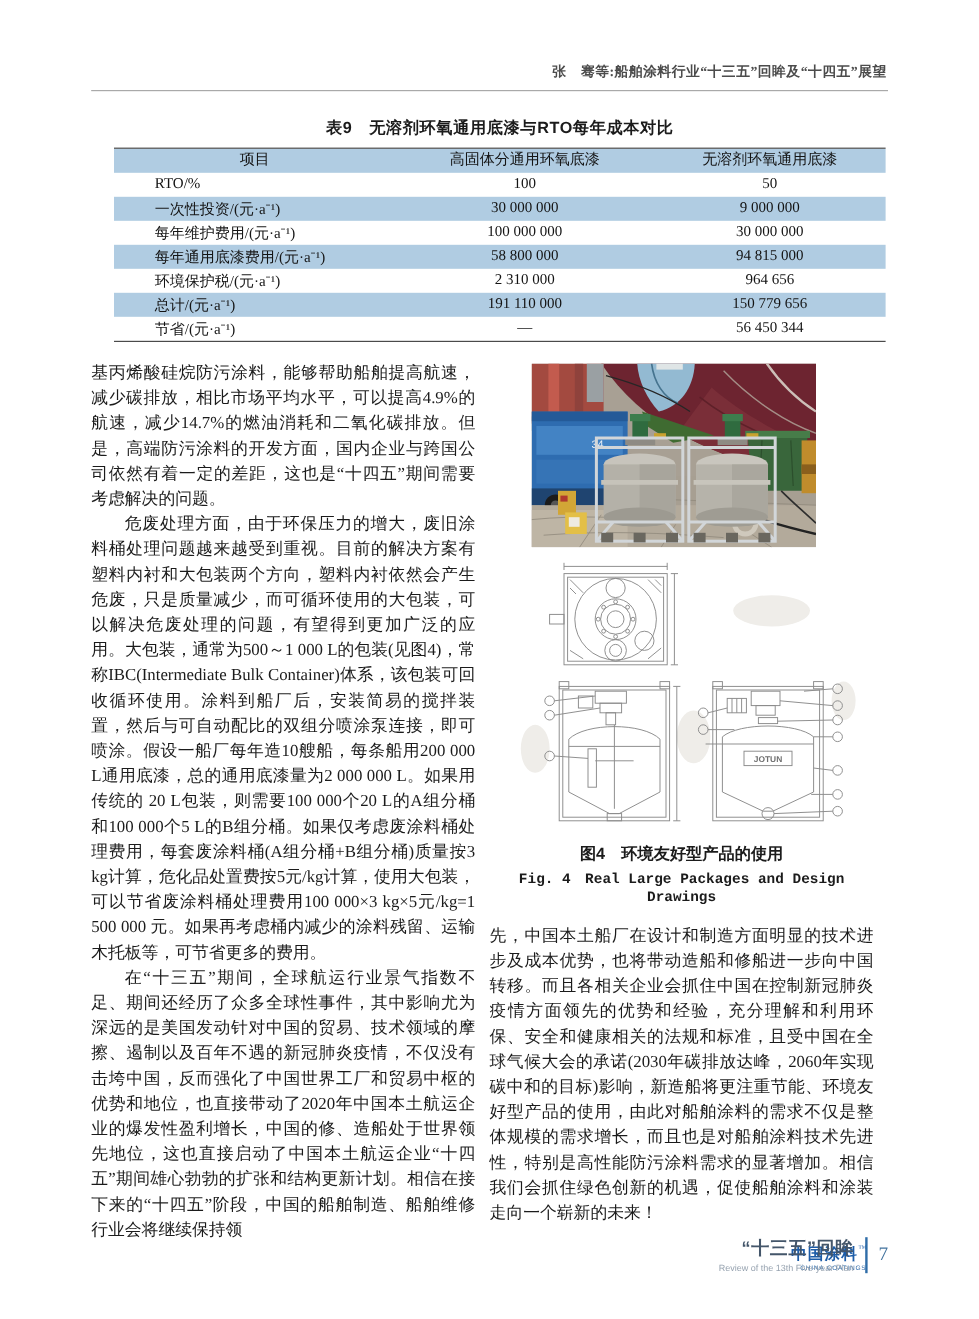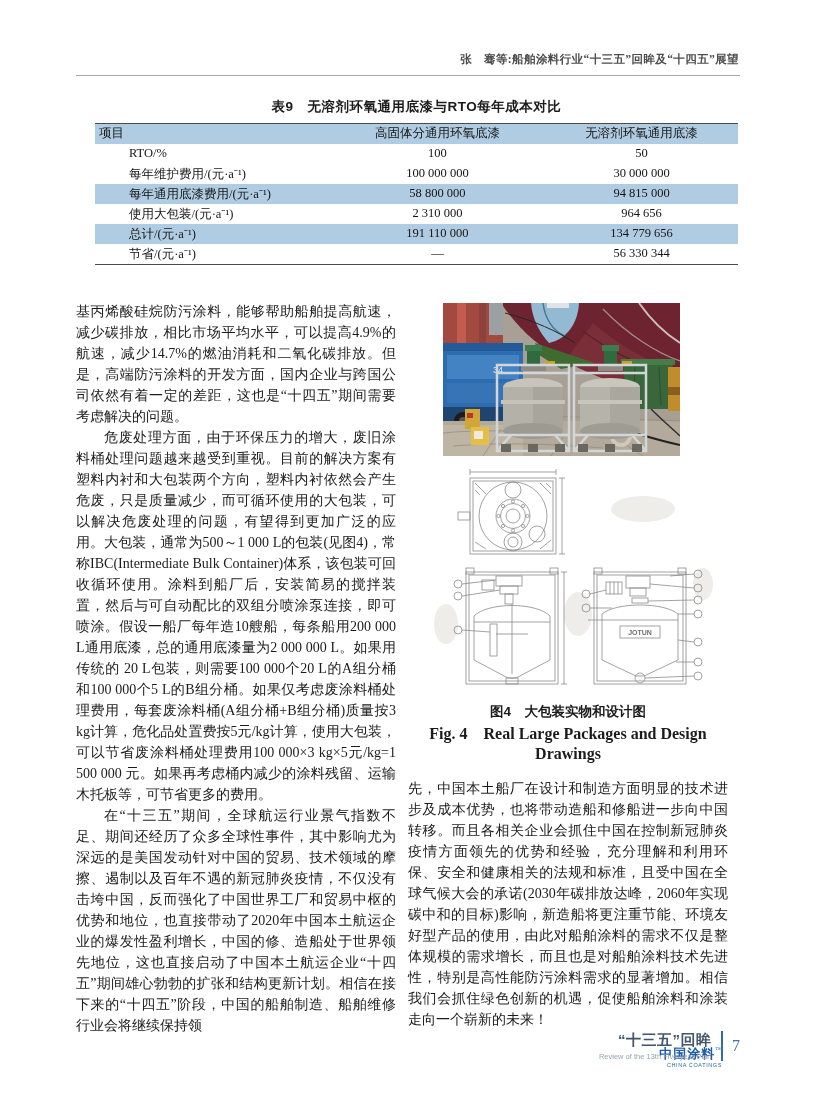--- a/index.html
+++ b/index.html
@@ -32,21 +32,21 @@
     font-family:"Liberation Serif", serif;
   }
   table.cost-table {
     width:100%; border-collapse:collapse; margin-top:7px;
     border-top:1.2px solid #4a4a4a; border-bottom:1.2px solid #4a4a4a;
     font-size:12.5px; color:#141414;
   }
   .cost-table td { height:20px; text-align:center; padding:1px 4px; vertical-align:middle; }
   .cost-table td.label { text-align:left; padding-left:34px; }
   .cost-table tr.shaded { background:#b0cce2; }
-  .cost-table tr.head td.label { text-align:left; padding-left:4px; }
+  .cost-table tr.head td.label { text-align:center; padding-left:4px; }
 
   
   .columns {
     position:absolute; top:301px; left:76px; width:652px;
     display:flex; justify-content:space-between;
   }
   .col { width:320px; }
   .body-par {
     font-size:14px; line-height:21px; text-align:justify;
     text-justify:inter-ideograph; color:#1b1b1b;
@@ -59,22 +59,22 @@
 
   
   .figure { width:320px; }
   .photo-svg { display:block; width:237px; height:153px; margin:2px auto 0 35px; }
   .drawings-svg { display:block; width:320px; height:230px; margin-top:8px; }
   .fig-cap-zh {
     text-align:center; font-weight:bold; font-size:13.5px; margin-top:9px;
     font-family:"Liberation Sans", sans-serif;
   }
   .fig-cap-en {
-    text-align:center; font-weight:bold; font-size:16px; margin-top:3px;
-    font-family:Liberation Serif, serif;
+    text-align:center; font-weight:bold; font-size:12px; margin-top:3px;
+    font-family:Liberation Mono, monospace;
   }
   .figure-paragraph { margin-top:15px; }
 
   
   .logo { text-align:right; margin-top:14px; padding-right:6px; line-height:1.15; }
   .logo-zh {
     color:#1c5ca8; font-weight:bold; font-size:13px; letter-spacing:1px;
     font-family:"Liberation Sans", sans-serif;
   }
   .logo-mark { font-size:7px; vertical-align:super; color:#1c5ca8; }
@@ -117,44 +117,49 @@
         <tr class="shaded head">
           <td class="label">项目</td>
           <td>高固体分通用环氧底漆</td>
           <td>无溶剂环氧通用底漆</td>
         </tr>
         <tr>
           <td class="label">RTO/%</td>
           <td>100</td>
           <td>50</td>
         </tr>
+        <tr class="shaded">
+          <td class="label">一次性投资/(元·a⁻¹)</td>
+          <td>30 000 000</td>
+          <td>9 000 000</td>
+        </tr>
         <tr>
           <td class="label">每年维护费用/(元·a⁻¹)</td>
           <td>100 000 000</td>
           <td>30 000 000</td>
         </tr>
         <tr class="shaded">
           <td class="label">每年通用底漆费用/(元·a⁻¹)</td>
           <td>58 800 000</td>
           <td>94 815 000</td>
         </tr>
         <tr>
-          <td class="label">使用大包装/(元·a⁻¹)</td>
+          <td class="label">环境保护税/(元·a⁻¹)</td>
           <td>2 310 000</td>
           <td>964 656</td>
         </tr>
         <tr class="shaded">
           <td class="label">总计/(元·a⁻¹)</td>
           <td>191 110 000</td>
-          <td>134 779 656</td>
+          <td>150 779 656</td>
         </tr>
         <tr>
           <td class="label">节省/(元·a⁻¹)</td>
           <td>—</td>
-          <td>56 330 344</td>
+          <td>56 450 344</td>
         </tr>
       </tbody>
     </table>
   </div>
 
   <div class="columns">
 
     <div class="col">
       <p class="body-par">基丙烯酸硅烷防污涂料，能够帮助船舶提高航速，减少碳排放，相比市场平均水平，可以提高4.9%的航速，减少14.7%的燃油消耗和二氧化碳排放。但是，高端防污涂料的开发方面，国内企业与跨国公司依然有着一定的差距，这也是“十四五”期间需要考虑解决的问题。</p>
       <p class="body-par indent">危废处理方面，由于环保压力的增大，废旧涂料桶处理问题越来越受到重视。目前的解决方案有塑料内衬和大包装两个方向，塑料内衬依然会产生危废，只是质量减少，而可循环使用的大包装，可以解决危废处理的问题，有望得到更加广泛的应用。大包装，通常为500～1 000 L的包装(见图4)，常称IBC(Intermediate Bulk Container)体系，该包装可回收循环使用。涂料到船厂后，安装简易的搅拌装置，然后与可自动配比的双组分喷涂泵连接，即可喷涂。假设一船厂每年造10艘船，每条船用200 000 L通用底漆，总的通用底漆量为2 000 000 L。如果用传统的 20 L包装，则需要100 000个20 L的A组分桶和100 000个5 L的B组分桶。如果仅考虑废涂料桶处理费用，每套废涂料桶(A组分桶+B组分桶)质量按3 kg计算，危化品处置费按5元/kg计算，使用大包装，可以节省废涂料桶处理费用100 000×3 kg×5元/kg=1 500 000 元。如果再考虑桶内减少的涂料残留、运输木托板等，可节省更多的费用。</p>
@@ -375,21 +380,21 @@
               <line x1="286" y1="212" x2="237" y2="214"></line>
             <circle cx="178" cy="130" r="4"></circle>
               <line x1="182" y1="130" x2="198" y2="126"></line>
             <circle cx="178" cy="144" r="4"></circle>
               <line x1="182" y1="144" x2="204" y2="144"></line>
             <line x1="180" y1="156" x2="194" y2="156"></line>
           </g>
           <text x="232" y="171" font-size="7" text-anchor="middle" fill="#6e6e6e" font-family="Liberation Sans, sans-serif" font-weight="bold">JOTUN</text>
         </svg>
 
-        <div class="fig-cap-zh">图4　大包装实物和设计图</div>
+        <div class="fig-cap-zh">图4　环境友好型产品的使用</div>
         <div class="fig-cap-en">Fig. 4　Real Large Packages and Design Drawings</div>
       </div>
 
       <p class="body-par figure-paragraph">先，中国本土船厂在设计和制造方面明显的技术进步及成本优势，也将带动造船和修船进一步向中国转移。而且各相关企业会抓住中国在控制新冠肺炎疫情方面领先的优势和经验，充分理解和利用环保、安全和健康相关的法规和标准，且受中国在全球气候大会的承诺(2030年碳排放达峰，2060年实现碳中和的目标)影响，新造船将更注重节能、环境友好型产品的使用，由此对船舶涂料的需求不仅是整体规模的需求增长，而且也是对船舶涂料技术先进性，特别是高性能防污涂料需求的显著增加。相信我们会抓住绿色创新的机遇，促使船舶涂料和涂装走向一个崭新的未来！</p>
 
       <div class="logo">
         <div>
           <span class="logo-zh">中国涂料</span><span class="logo-mark">™</span>
         </div>
         <div class="logo-en">CHINA COATINGS</div>

